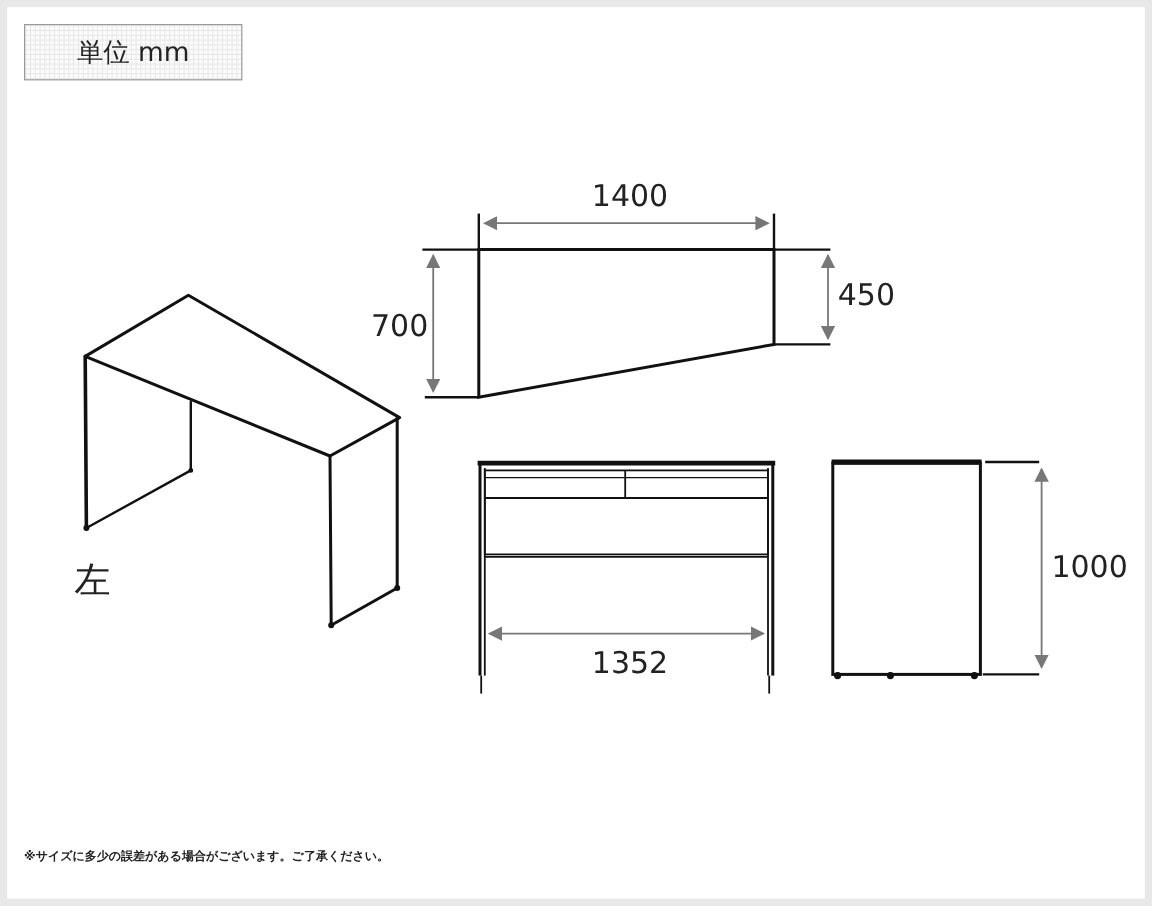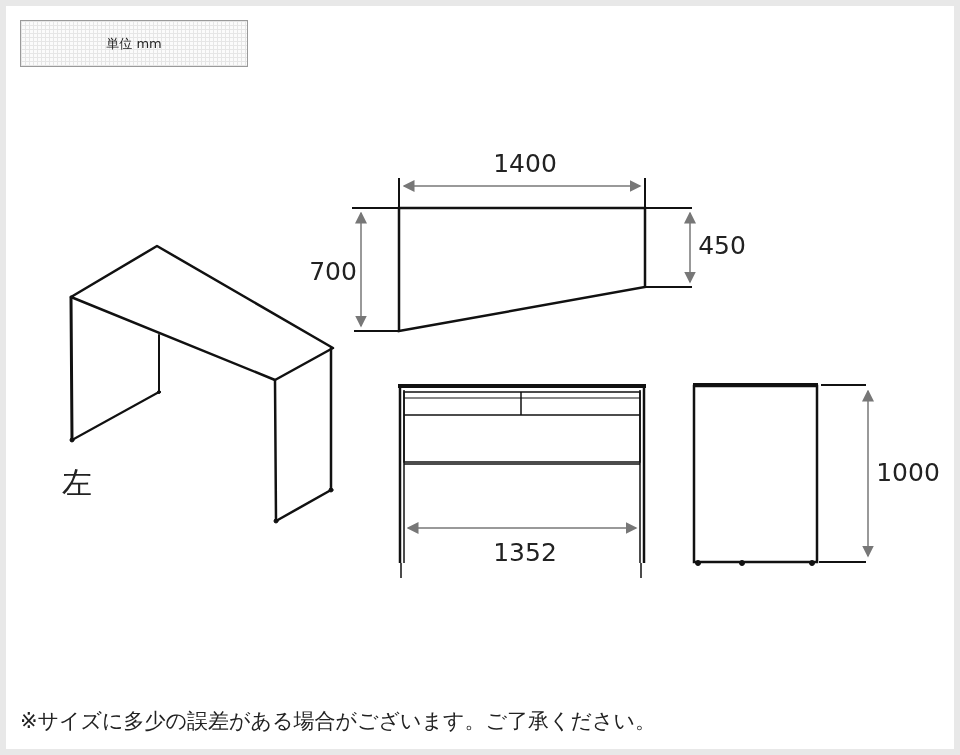--- a/index.html
+++ b/index.html
@@ -1,29 +1,29 @@
 <!DOCTYPE html>
 <html><head>
 <meta charset="utf-8">
 <style>
   html, body { margin: 0; padding: 0; }
   body { width: 960px; height: 755px; background: #e8e8e8; position: relative; overflow: hidden;
          font-family: "DejaVu Sans", "Liberation Sans", sans-serif; }
   .frame { position: absolute; left: 6px; top: 6px; width: 948px; height: 743px; background: #fff; }
-  .unit-box { position: absolute; left: 20px; top: 20px; width: 228px; height: 47px;
+  .unit-box { position: absolute; left: 20px; top: 20px; width: 182px; height: 47px;
               border: 1px solid #9a9a9a; box-sizing: border-box;
               background-color: #fbfbfb;
               background-image: linear-gradient(#e6e6e6 1px, transparent 1px), linear-gradient(90deg, #e6e6e6 1px, transparent 1px);
               background-size: 4px 4px;
               display: flex; align-items: center; justify-content: center;
-              font-size: 13px; color: #222; }
+              font-size: 22px; color: #222; }
   svg.drawing { position: absolute; left: 0; top: 0; }
   .dim { font-family: "DejaVu Sans", sans-serif; font-size: 25px; fill: #222; }
   .lbl { font-family: "DejaVu Sans", sans-serif; font-size: 30px; fill: #222; }
-  .note { position: absolute; left: 20px; top: 707px; font-size: 21px; color: #222; }
+  .note { position: absolute; left: 20px; top: 707px; font-size: 10px; color: #222; font-weight: bold; }
 </style>
 </head>
 <body>
 
 <div class="frame"></div>
 
 <div class="unit-box">
   <span>単位 mm</span>
 </div>
 

